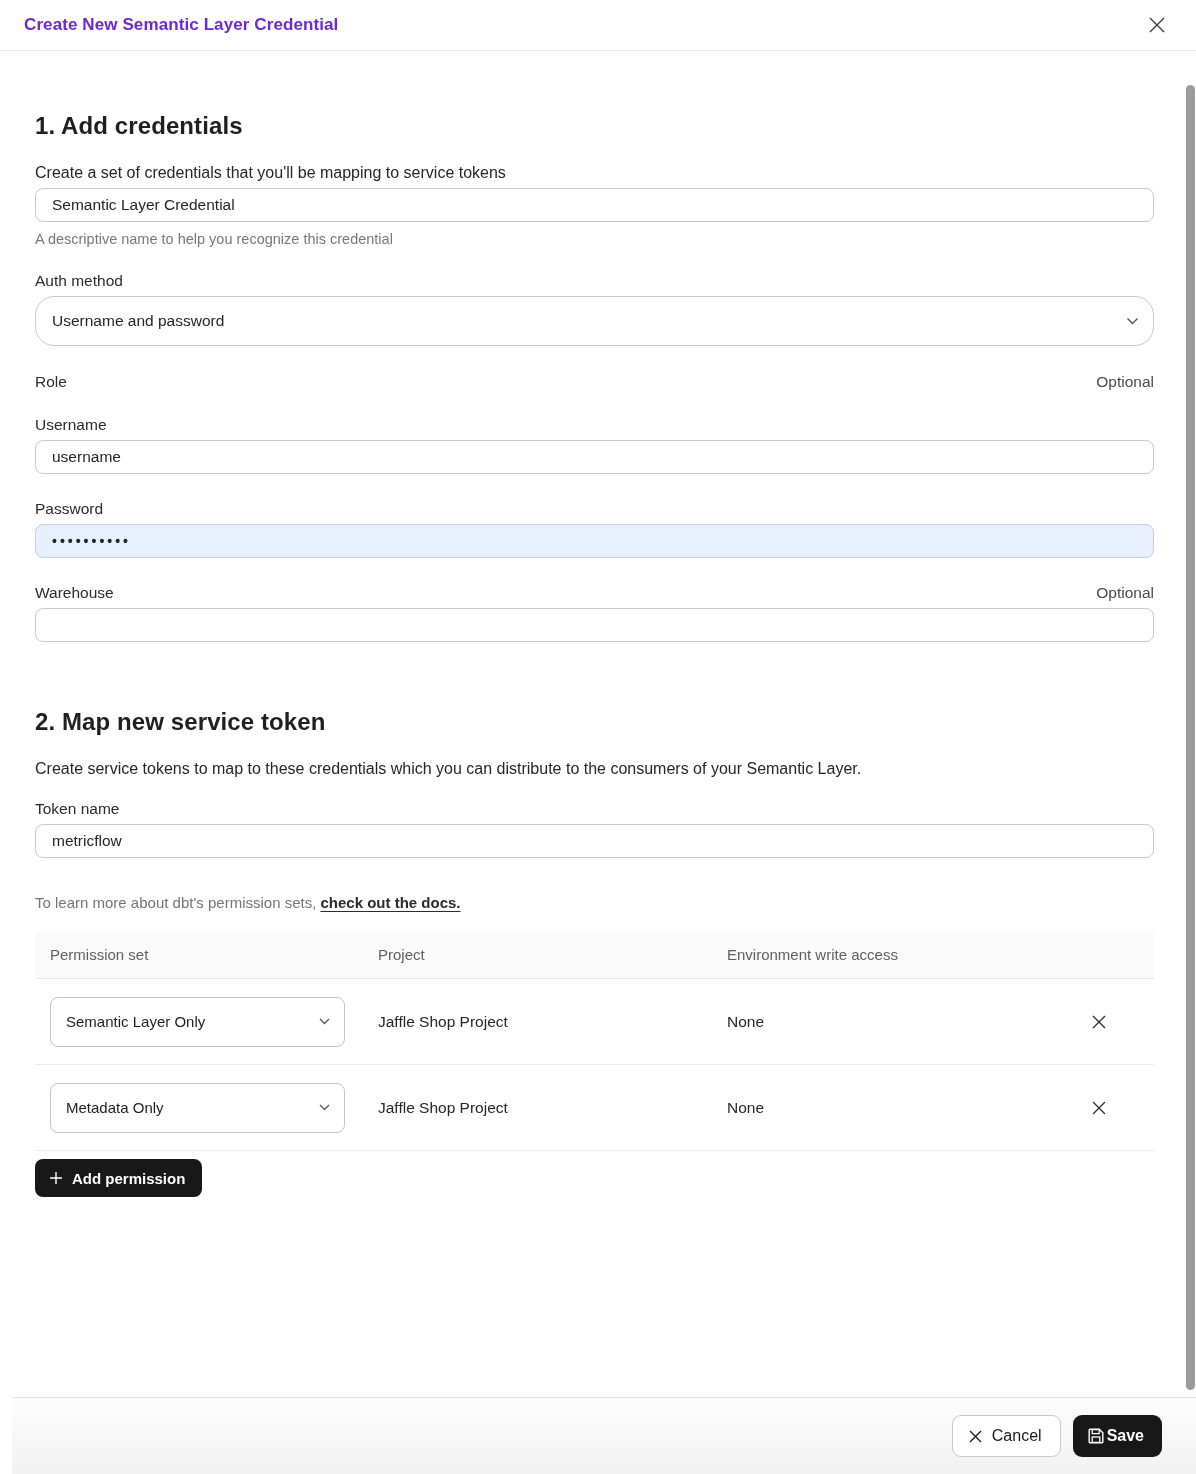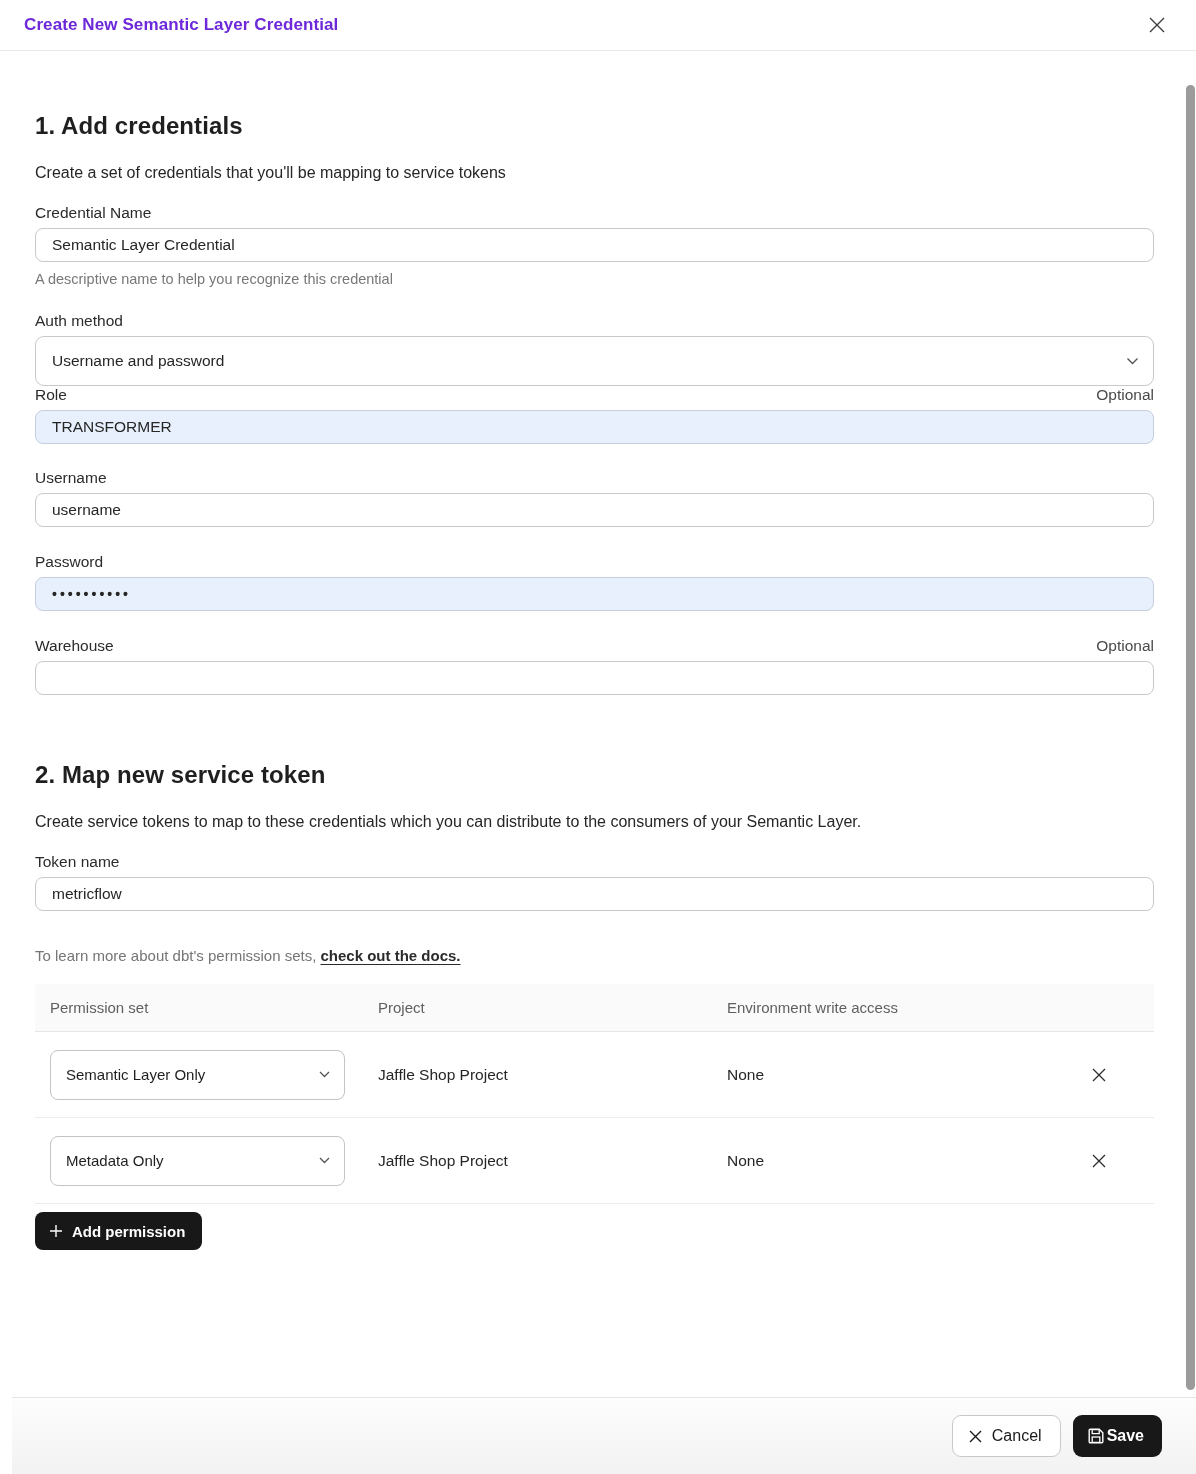--- a/index.html
+++ b/index.html
@@ -54,21 +54,21 @@
 
   .mt-label { margin-top: 24px; }
   .mt-input { margin-top: 6px; }
   .helper-text { font-size: 14.5px; color: #787878; margin-top: 9px; }
 
   .select-box {
     margin-top: 6px;
     width: 100%;
     height: 50px;
     border: 1px solid #c9c9c9;
-    border-radius: 9px;
+    border-radius: 19px;
     padding: 0 14px 0 16px;
     display: flex;
     align-items: center;
     justify-content: space-between;
     cursor: pointer;
     background: #fff;
   }
   .select-box span { font-size: 15.5px; color: #262626; }
 
   .docs-note { margin-top: 36px; font-size: 15px; color: #757575; }
@@ -191,37 +191,35 @@
         <path d="M4 4 L18 18 M18 4 L4 18" stroke="#3d3d3d" stroke-width="1.4" fill="none"></path>
       </svg>
   </div>
 </div>
 
 <div class="modal-body">
 
   <div class="section-heading h1-add">1. Add credentials</div>
   <div class="section-desc">Create a set of credentials that you'll be mapping to service tokens</div>
 
-  <div class="field-label mt-label" style="margin-top:22px;">Credential Name</div>
   <input class="text-input mt-input" type="text" value="Semantic Layer Credential" style="">
   <div class="helper-text">A descriptive name to help you recognize this credential</div>
 
   <div class="field-label" style="margin-top:25px;">Auth method</div>
   <div class="select-box">
     <span>Username and password</span>
     <svg width="13" height="8" viewBox="0 0 13 8">
         <path d="M1.5 1.5 L6.5 6.5 L11.5 1.5" stroke="#555" stroke-width="1.4" fill="none"></path>
       </svg>
   </div>
 
-  <div class="label-row" style="">
+  <div class="label-row" style="margin-top:27px;">
     <div class="field-label">Role</div>
     <div class="optional">Optional</div>
   </div>
-  <input class="text-input input-blue mt-input" type="text" value="TRANSFORMER" style="">
 
   <div class="field-label" style="margin-top:25px;">Username</div>
   <input class="text-input mt-input" type="text" value="username" style="">
 
   <div class="field-label" style="margin-top:26px;">Password</div>
   <input class="text-input input-blue password-input mt-input" type="text" value="••••••••••" style="">
 
   <div class="label-row" style="margin-top:26px;">
     <div class="field-label">Warehouse</div>
     <div class="optional">Optional</div>

